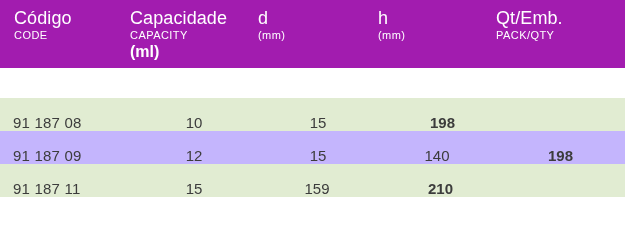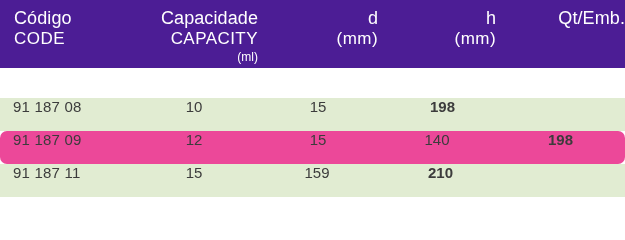--- a/index.html
+++ b/index.html
@@ -21,34 +21,34 @@
     background: #ffffff;
   }
 
   
   .table-header {
     position: absolute;
     left: 0;
     top: 0;
     width: 625px;
     height: 68px;
-    background: #4c1d95;
+    background: #a21caf;
     box-sizing: border-box;
   }
   .header-row {
     display: flex;
     width: 100%;
     height: 100%;
     align-items: flex-start;
   }
   .hcell {
     box-sizing: border-box;
     padding-top: 9px;
     color: #ffffff;
-    text-align: right;
+    text-align: left;
     line-height: 1.05;
   }
   .hcell.code-col {
     width: 130px;
     text-align: left;
     padding-left: 14px;
   }
   .hcell.cap-col  { width: 128px; }
   .hcell.d-col    { width: 120px; }
   .hcell.h-col    { width: 118px; }
@@ -56,30 +56,30 @@
 
   .h-main {
     display: block;
     font-size: 18px;
     font-weight: 400;
     letter-spacing: 0.1px;
     white-space: nowrap;
   }
   .h-sub {
     display: block;
-    font-size: 17px;
+    font-size: 11px;
     font-weight: 400;
     letter-spacing: 0.45px;
     margin-top: 2px;
     white-space: nowrap;
   }
   .h-unit {
     display: block;
-    font-size: 12px;
-    font-weight: 400;
+    font-size: 16px;
+    font-weight: 700;
     margin-top: 3px;
     white-space: nowrap;
   }
 
   
   .header-gap {
     position: absolute;
     left: 0;
     top: 68px;
     width: 625px;
@@ -91,24 +91,24 @@
   .table-body {
     position: absolute;
     left: 0;
     top: 98px;
     width: 625px;
   }
   .data-row {
     display: flex;
     width: 625px;
     height: 33px;
-    align-items: flex-start;
+    align-items: flex-end;
   }
   .data-row.odd  { background: #e1ecd2; }
-  .data-row.even { background: #ec4899; border-radius: 7px; }
+  .data-row.even { background: #c4b5fd; }
 
   .dcell {
     box-sizing: border-box;
     font-size: 15px;
     color: #3c3c3c;
     text-align: center;
     white-space: nowrap;
   }
   .dcell.code-col {
     width: 130px;
@@ -145,20 +145,21 @@
         <span class="h-sub">(mm)</span>
       </div>
 
       <div class="hcell h-col">
         <span class="h-main">h</span>
         <span class="h-sub">(mm)</span>
       </div>
 
       <div class="hcell qt-col">
         <span class="h-main">Qt/Emb.</span>
+        <span class="h-sub">PACK/QTY</span>
       </div>
 
     </div>
   </div>
 
   <div class="header-gap"></div>
 
   <div class="table-body">
 
     <div class="data-row odd">

